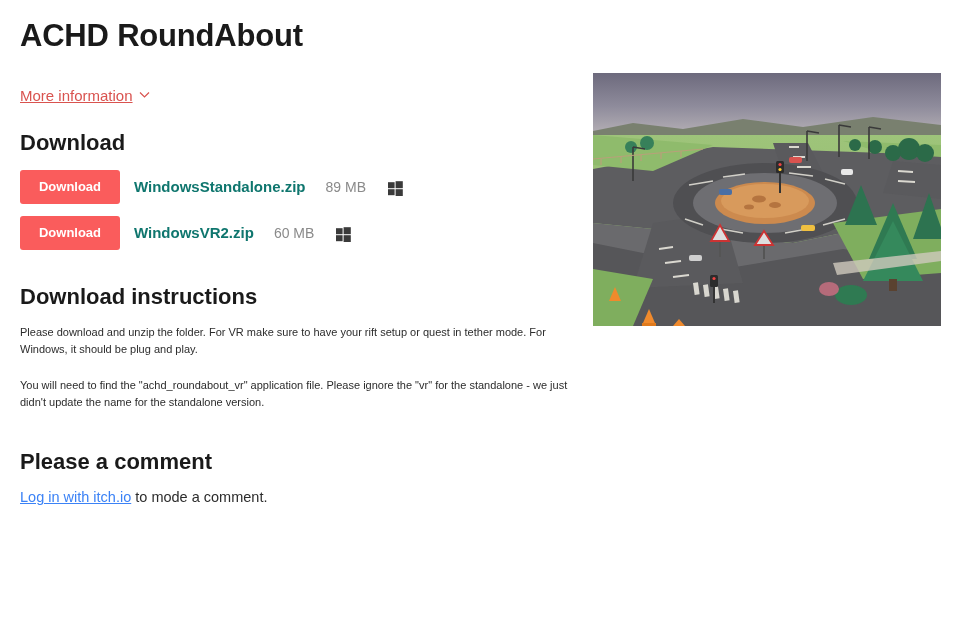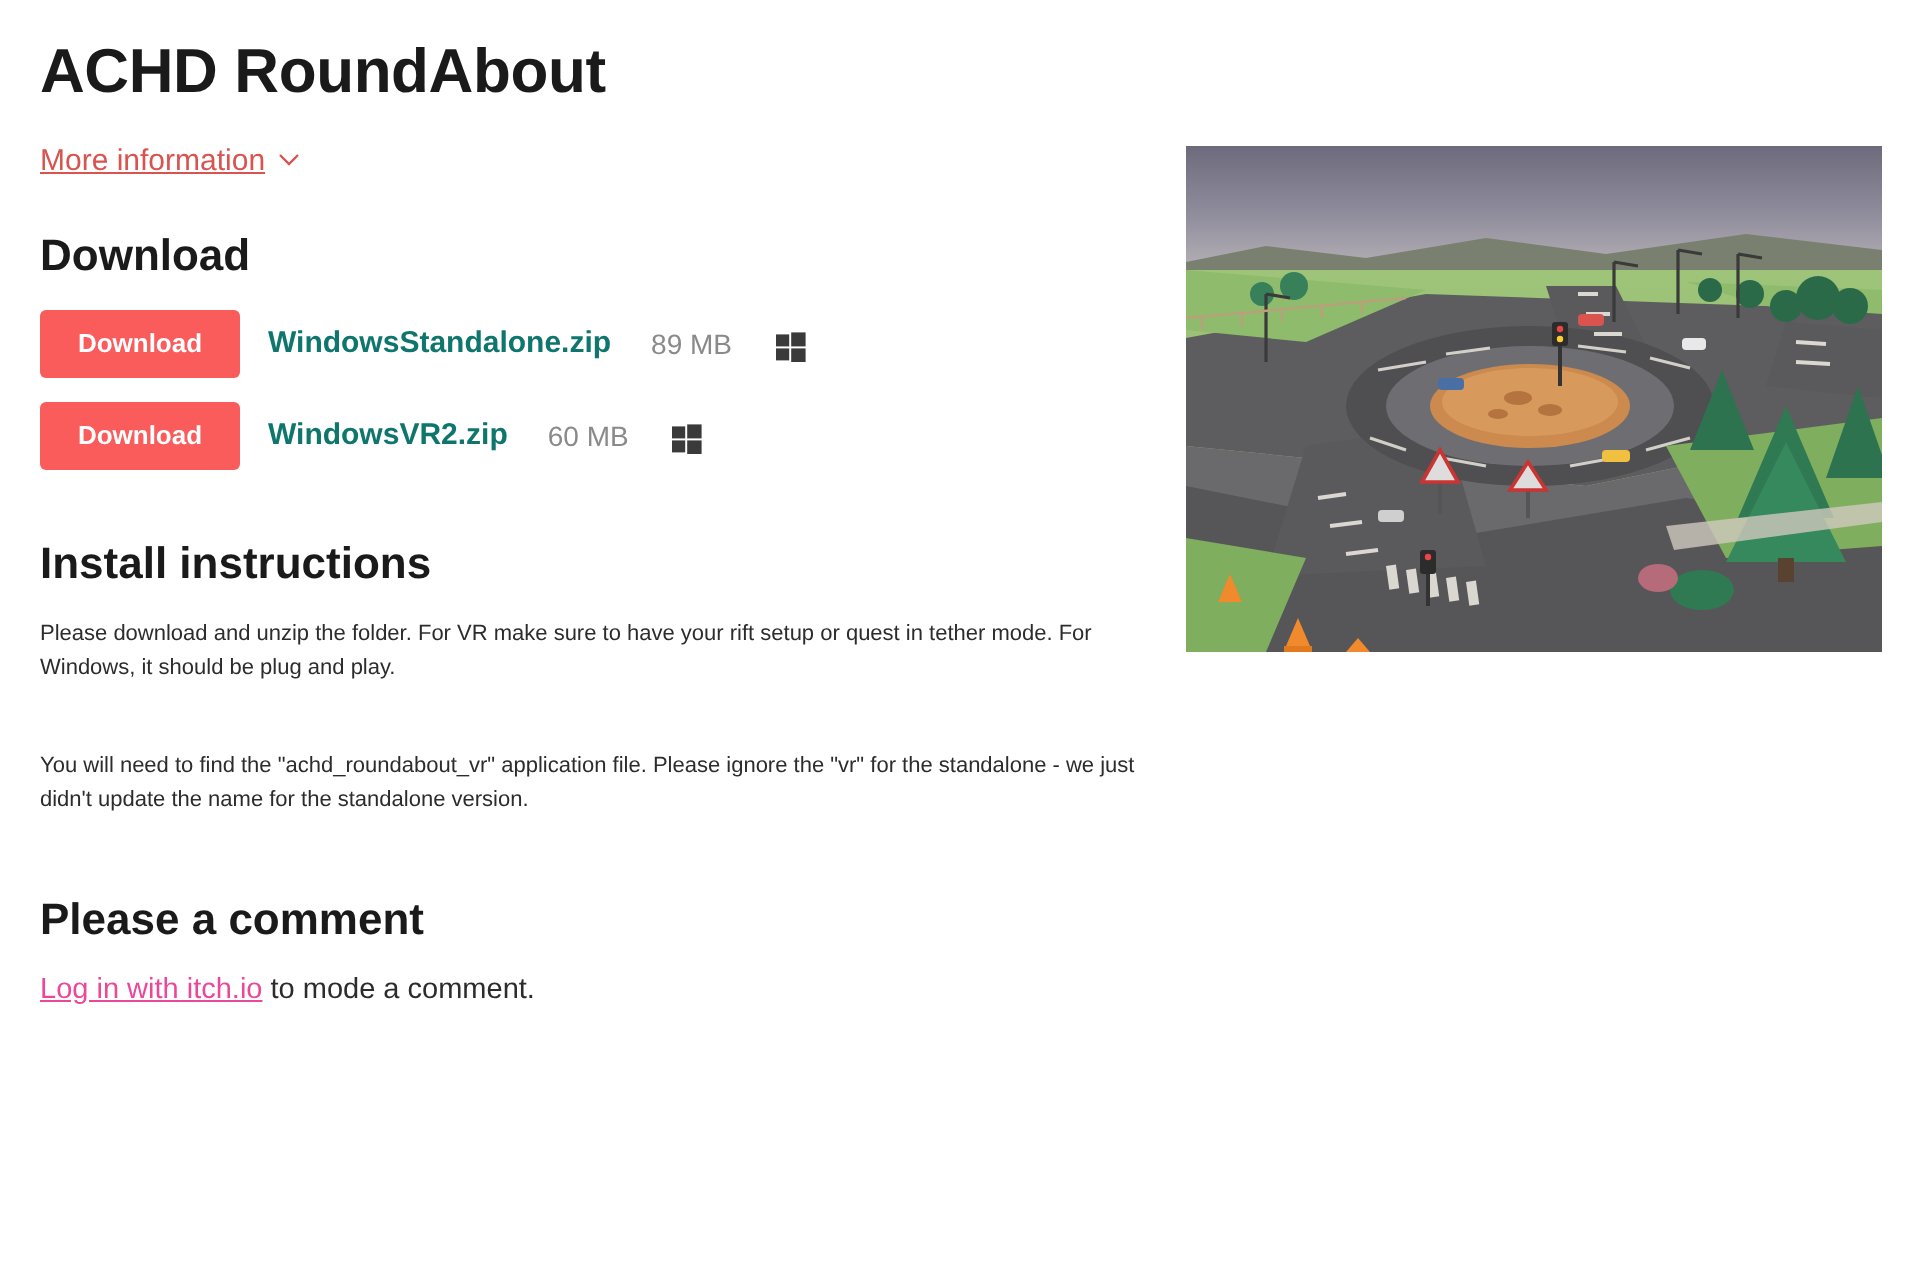--- a/index.html
+++ b/index.html
@@ -24,21 +24,21 @@
   }
   .page-title {
     font-size: 31px;
     font-weight: bold;
     letter-spacing: -0.2px;
     color: #1a1a1a;
     margin: 4px 0 0 0;
     line-height: 1.15;
   }
   .more-info-row {
-    margin-top: 18px;
+    margin-top: 33px;
     display: flex;
     align-items: center;
     gap: 6px;
   }
   .more-info-link {
     color: #d9534f;
     font-size: 15px;
     text-decoration: underline;
     cursor: pointer;
   }
@@ -108,29 +108,29 @@
   }
   .win-icon svg { display: block; }
 
   .body-text {
     font-size: 11px;
     line-height: 1.55;
     color: #2c2c2c;
     margin: 14px 0 0 0;
     max-width: 550px;
   }
-  .body-text + .body-text { margin-top: 32px; }
+  .body-text + .body-text { margin-top: 19px; }
 
   .comment-line {
     font-size: 14.5px;
     color: #2c2c2c;
     margin-top: 14px;
   }
   .comment-line a {
-    color: #ec4899;
+    color: #3b82f6;
     text-decoration: underline;
     cursor: pointer;
   }
 
   
   .shot {
     position: absolute;
     left: 593px;
     top: 73px;
     width: 348px;
@@ -185,21 +185,21 @@
             <rect x="0" y="1.2" width="6.6" height="6.0" fill="#3a3a3a"></rect>
             <rect x="7.6" y="0.2" width="7.2" height="7.0" fill="#3a3a3a"></rect>
             <rect x="0" y="8.2" width="6.6" height="6.0" fill="#3a3a3a"></rect>
             <rect x="7.6" y="8.2" width="7.2" height="7.0" fill="#3a3a3a"></rect>
           </svg>
         </span>
       </div>
 
     </div>
 
-    <h2 class="section-title install">Install instructions</h2>
+    <h2 class="section-title install">Download instructions</h2>
     <p class="body-text">Please download and unzip the folder. For VR make sure to have your rift setup or quest in tether mode. For Windows, it should be plug and play.</p>
     <p class="body-text">You will need to find the "achd_roundabout_vr" application file. Please ignore the "vr" for the standalone - we just didn't update the name for the standalone version.</p>
 
     <h2 class="section-title comment">Please a comment</h2>
     <div class="comment-line">
       <a>Log in with itch.io</a><span> to mode a comment.</span>
     </div>
 
   </div>
 

